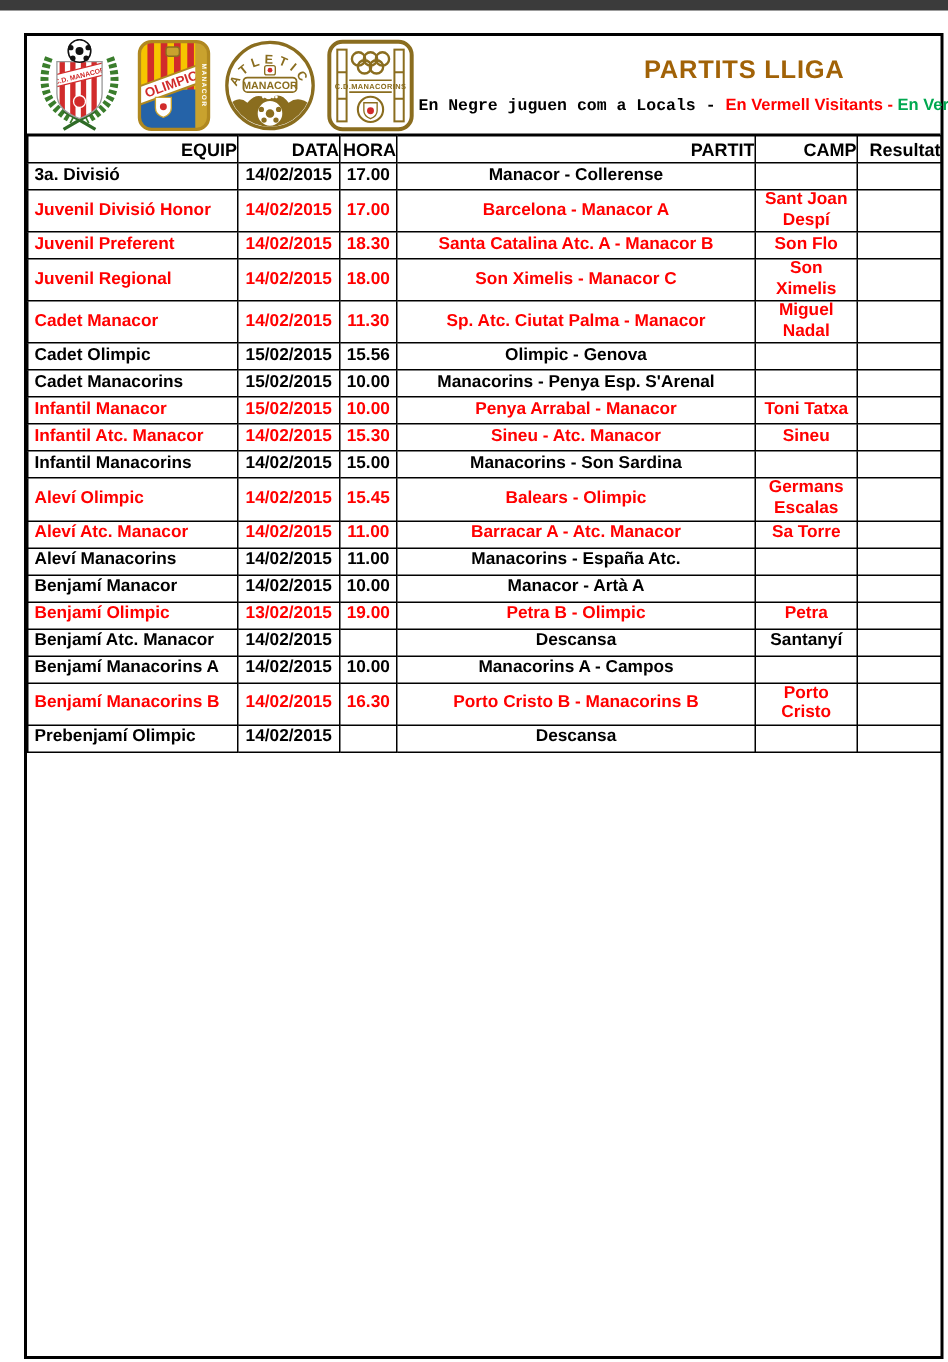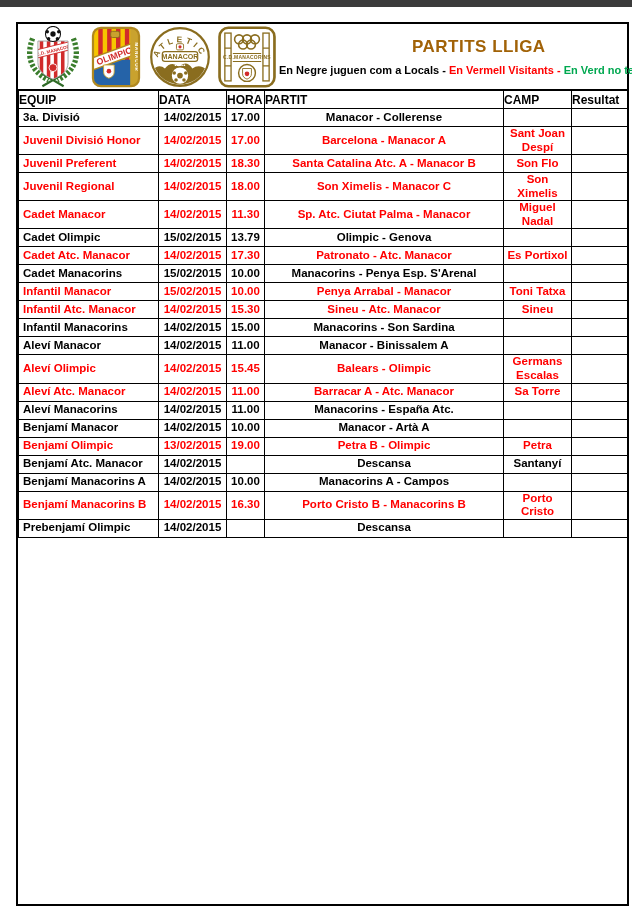--- a/index.html
+++ b/index.html
@@ -11,27 +11,27 @@
   .frame{
     position:absolute;left:16px;top:22px;width:613px;height:884px;
     border:2px solid #000;box-sizing:border-box;background:#fff;
   }
   .header-area{height:65px;display:flex;align-items:stretch;border-bottom:1px solid #000;}
   .logos{display:flex;align-items:center;padding:1px 0 1px 3px;gap:2px;}
   .logos svg{display:block;}
   .title-block{flex:1;display:flex;flex-direction:column;justify-content:center;align-items:center;gap:7px;padding-right:4px;}
   .title{font-size:17px;font-weight:bold;color:#a16207;letter-spacing:.5px;}
   .legend{font-size:11px;font-weight:bold;white-space:nowrap;}
-  .legend .lg-black{color:#000;}
+  .legend .lg-black{color:#000;font-family:Liberation Mono, monospace;}
   .legend .lg-red{color:var(--red,#f00);}
   .legend .lg-green{color:var(--green,#00a850);}
   table.sched{width:100%;border-collapse:collapse;table-layout:fixed;}
   table.sched th{
     border:1px solid #000;font-size:12px;font-weight:bold;height:17px;padding:0;
-    color:#000;text-align:left;overflow:hidden;
+    color:#000;text-align:right;overflow:hidden;
   }
   table.sched td{
     border:1px solid #000;font-size:11.5px;font-weight:bold;text-align:center;
     padding:0 2px;line-height:1.18;overflow:hidden;
   }
   table.sched tr.data{height:18px;}
   table.sched tr.black td{color:#000;}
   table.sched tr.red td{color:var(--red,#f00);}
   table.sched td.equip{text-align:left;padding-left:4px;}
   col.c-equip{width:140px;} col.c-data{width:68px;} col.c-hora{width:38px;}
@@ -213,31 +213,23 @@
             <td class="equip">Cadet Manacor</td>
             <td class="data">14/02/2015</td>
             <td class="hora">11.30</td>
             <td class="partit">Sp. Atc. Ciutat Palma - Manacor</td>
             <td class="camp">Miguel Nadal</td>
             <td class="resultat"></td>
           </tr>
           <tr class="data black">
             <td class="equip">Cadet Olimpic</td>
             <td class="data">15/02/2015</td>
-            <td class="hora">13.79</td>
+            <td class="hora">15.56</td>
             <td class="partit">Olimpic - Genova</td>
             <td class="camp"></td>
-            <td class="resultat"></td>
-          </tr>
-          <tr class="data red">
-            <td class="equip">Cadet Atc. Manacor</td>
-            <td class="data">14/02/2015</td>
-            <td class="hora">17.30</td>
-            <td class="partit">Patronato - Atc. Manacor</td>
-            <td class="camp">Es Portixol</td>
             <td class="resultat"></td>
           </tr>
           <tr class="data black">
             <td class="equip">Cadet Manacorins</td>
             <td class="data">15/02/2015</td>
             <td class="hora">10.00</td>
             <td class="partit">Manacorins - Penya Esp. S'Arenal</td>
             <td class="camp"></td>
             <td class="resultat"></td>
           </tr>
@@ -258,28 +250,20 @@
             <td class="resultat"></td>
           </tr>
           <tr class="data black">
             <td class="equip">Infantil Manacorins</td>
             <td class="data">14/02/2015</td>
             <td class="hora">15.00</td>
             <td class="partit">Manacorins - Son Sardina</td>
             <td class="camp"></td>
             <td class="resultat"></td>
           </tr>
-          <tr class="data black">
-            <td class="equip">Aleví Manacor</td>
-            <td class="data">14/02/2015</td>
-            <td class="hora">11.00</td>
-            <td class="partit">Manacor - Binissalem A</td>
-            <td class="camp"></td>
-            <td class="resultat"></td>
-          </tr>
           <tr class="data red">
             <td class="equip">Aleví Olimpic</td>
             <td class="data">14/02/2015</td>
             <td class="hora">15.45</td>
             <td class="partit">Balears - Olimpic</td>
             <td class="camp">Germans Escalas</td>
             <td class="resultat"></td>
           </tr>
           <tr class="data red">
             <td class="equip">Aleví Atc. Manacor</td>

